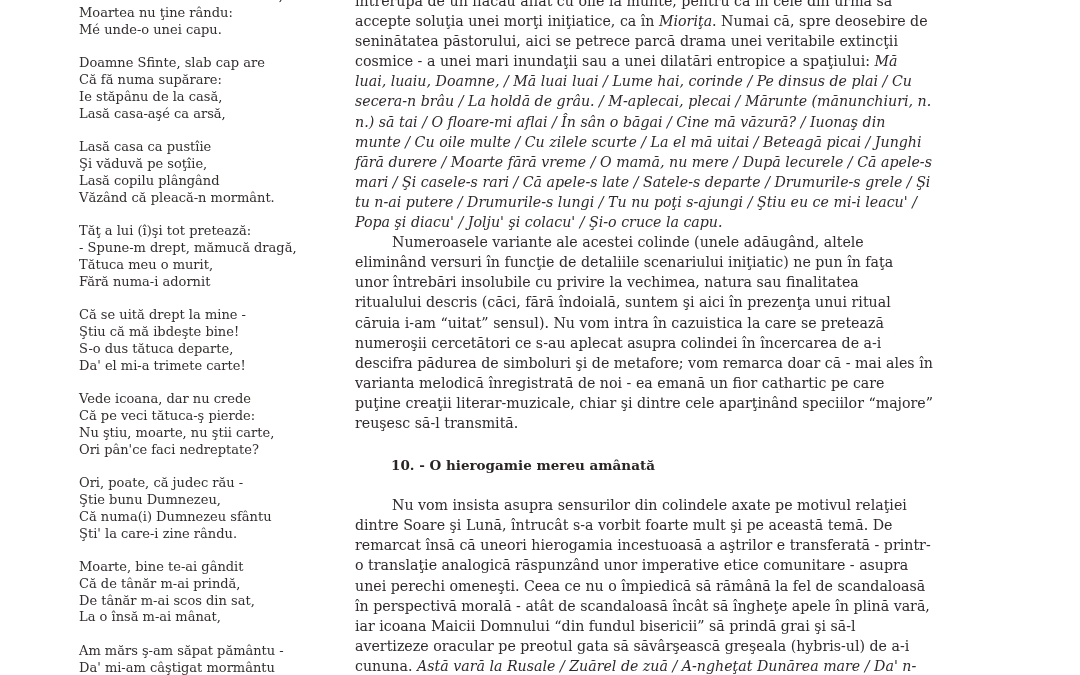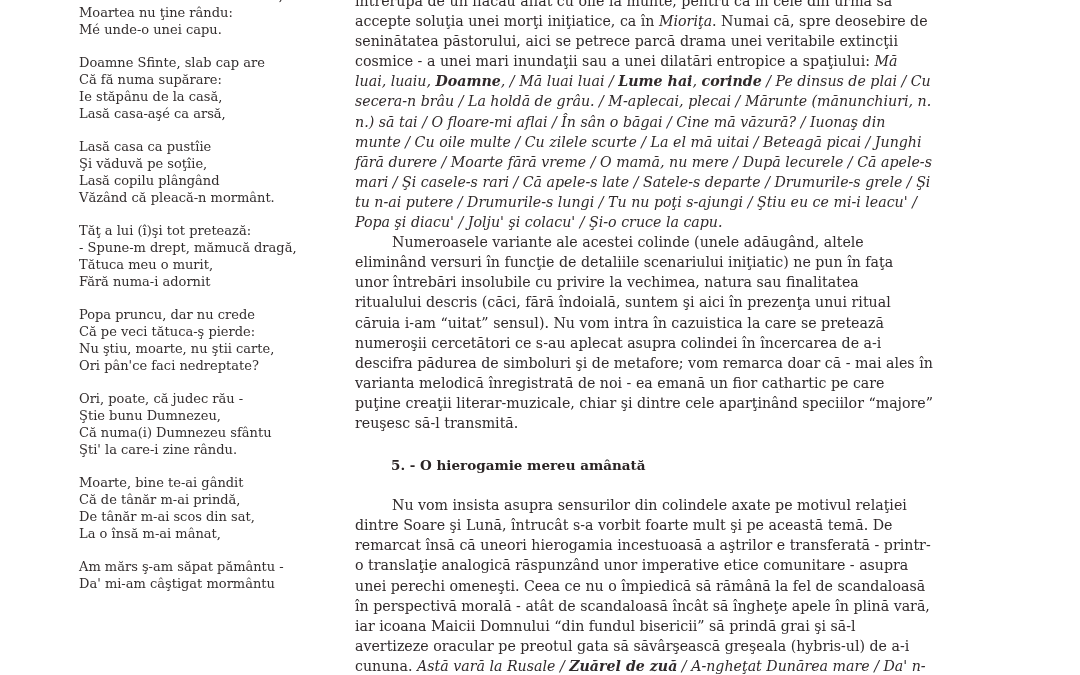--- a/index.html
+++ b/index.html
@@ -16,21 +16,21 @@
   }
   .stanza { margin: 0 0 16.8px 0; }
   .stanza .line { display: block; white-space: nowrap; }
   .prose-col {
     position: absolute; left: 355px; top: -9px; width: 600px;
     font-size: 14.2px; line-height: 20.1px; color: #302a2b;
   }
   .prose-col p { margin: 0; text-align: left; }
   .prose-col .indent { text-indent: 37px; }
   .prose-col i { font-style: italic; margin-top: 42px; }
-  .prose-col b { font-weight: bold; }
+  .prose-col b { font-weight: normal; }
   .section-title {
     margin: 22px 0 20px 36px; font-weight: bold; font-size: 13.5px;
     color: #2a2424;
   }
   span.line { white-space: nowrap; }
 </style>
 </head>
 <body>
 
 <div class="page">
@@ -53,21 +53,27 @@
       <span class="line">Lasă copilu plângând</span>
       <span class="line">Văzând că pleacă-n mormânt.</span>
     </div>
     <div class="stanza">
       <span class="line">Tăţ a lui (î)şi tot pretează:</span>
       <span class="line">- Spune-m drept, mămucă dragă,</span>
       <span class="line">Tătuca meu o murit,</span>
       <span class="line">Fără numa-i adornit</span>
     </div>
     <div class="stanza">
-      <span class="line">Popa pruncu, dar nu crede</span>
+      <span class="line">Că se uită drept la mine -</span>
+      <span class="line">Ştiu că mă ibdeşte bine!</span>
+      <span class="line">S-o dus tătuca departe,</span>
+      <span class="line">Da' el mi-a trimete carte!</span>
+    </div>
+    <div class="stanza">
+      <span class="line">Vede icoana, dar nu crede</span>
       <span class="line">Că pe veci tătuca-ş pierde:</span>
       <span class="line">Nu ştiu, moarte, nu ştii carte,</span>
       <span class="line">Ori pân'ce faci nedreptate?</span>
     </div>
     <div class="stanza">
       <span class="line">Ori, poate, că judec rău -</span>
       <span class="line">Ştie bunu Dumnezeu,</span>
       <span class="line">Că numa(i) Dumnezeu sfântu</span>
       <span class="line">Şti' la care-i zine rându.</span>
     </div>
@@ -80,17 +86,17 @@
     <div class="stanza">
       <span class="line">Am mărs ş-am săpat pământu -</span>
       <span class="line">Da' mi-am câştigat mormântu</span>
 
     </div>
   </div>
 
   <div class="prose-col">
     <p><span class="line">întrerupă de un flăcău aflat cu oile la munte, pentru că în cele din urmă să</span><br><span class="line">accepte soluţia unei morţi iniţiatice, ca în <i>Mioriţa</i>. Numai că, spre deosebire de</span><br><span class="line">seninătatea păstorului, aici se petrece parcă drama unei veritabile extincţii</span><br><span class="line">cosmice - a unei mari inundaţii sau a unei dilatări entropice a spaţiului: <i>Mă</i></span><br><span class="line"><i>luai, luaiu, </i><i><b>Doamne</b></i><i>, / Mă luai luai / </i><i><b>Lume hai</b></i><i>, </i><i><b>corinde</b></i><i> / Pe dinsus de plai / Cu</i></span><br><span class="line"><i>secera-n brâu / La holdă de grâu. / M-aplecai, plecai / Mărunte (mănunchiuri, n.</i></span><br><span class="line"><i>n.) să tai / O floare-mi aflai / În sân o băgai / Cine mă văzură? / Iuonaş din</i></span><br><span class="line"><i>munte / Cu oile multe / Cu zilele scurte / La el mă uitai / Beteagă picai / Junghi</i></span><br><span class="line"><i>fără durere / Moarte fără vreme / O mamă, nu mere / După lecurele / Că apele-s</i></span><br><span class="line"><i>mari / Şi casele-s rari / Că apele-s late / Satele-s departe / Drumurile-s grele / Şi</i></span><br><span class="line"><i>tu n-ai putere / Drumurile-s lungi / Tu nu poţi s-ajungi / Ştiu eu ce mi-i leacu' /</i></span><br><span class="line"><i>Popa şi diacu' / Jolju' şi colacu' / Şi-o cruce la capu.</i></span></p>
     <p class="indent"><span class="line">Numeroasele variante ale acestei colinde (unele adăugând, altele</span><br><span class="line">eliminând versuri în funcţie de detaliile scenariului iniţiatic) ne pun în faţa</span><br><span class="line">unor întrebări insolubile cu privire la vechimea, natura sau finalitatea</span><br><span class="line">ritualului descris (căci, fără îndoială, suntem şi aici în prezenţa unui ritual</span><br><span class="line">căruia i-am “uitat” sensul). Nu vom intra în cazuistica la care se pretează</span><br><span class="line">numeroşii cercetători ce s-au aplecat asupra colindei în încercarea de a-i</span><br><span class="line">descifra pădurea de simboluri şi de metafore; vom remarca doar că - mai ales în</span><br><span class="line">varianta melodică înregistrată de noi - ea emană un fior cathartic pe care</span><br><span class="line">puţine creaţii literar-muzicale, chiar şi dintre cele aparţinând speciilor “majore”</span><br><span class="line">reuşesc să-l transmită.</span></p>
-    <div class="section-title">5. - O hierogamie mereu amânată</div>
+    <div class="section-title">10. - O hierogamie mereu amânată</div>
     <p class="indent"><span class="line">Nu vom insista asupra sensurilor din colindele axate pe motivul relaţiei</span><br><span class="line">dintre Soare şi Lună, întrucât s-a vorbit foarte mult şi pe această temă. De</span><br><span class="line">remarcat însă că uneori hierogamia incestuoasă a aştrilor e transferată - printr-</span><br><span class="line">o translaţie analogică răspunzând unor imperative etice comunitare - asupra</span><br><span class="line">unei perechi omeneşti. Ceea ce nu o împiedică să rămână la fel de scandaloasă</span><br><span class="line">în perspectivă morală - atât de scandaloasă încât să îngheţe apele în plină vară,</span><br><span class="line">iar icoana Maicii Domnului “din fundul bisericii” să prindă grai şi să-l</span><br><span class="line">avertizeze oracular pe preotul gata să săvârşească greşeala (hybris-ul) de a-i</span><br><span class="line">cununa. <i>Astă vară la Rusale / </i><i><b>Zuărel de zuă</b></i><i> / A-ngheţat Dunărea mare / Da' n-</i></span><br><br><br></p>
   </div>
 
 </div>
 
 </body></html>

